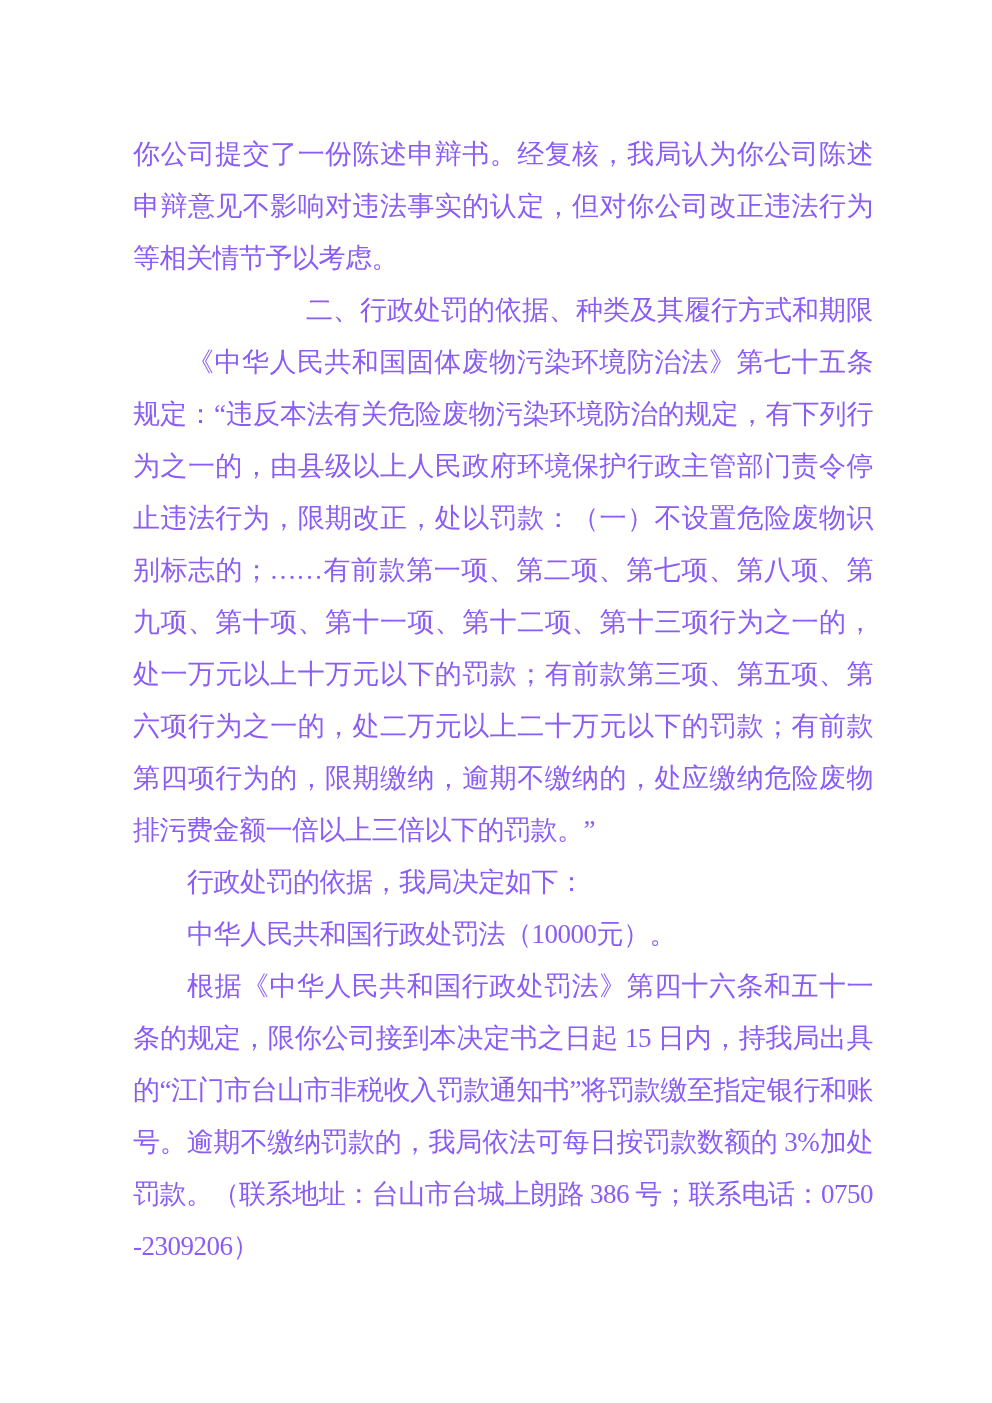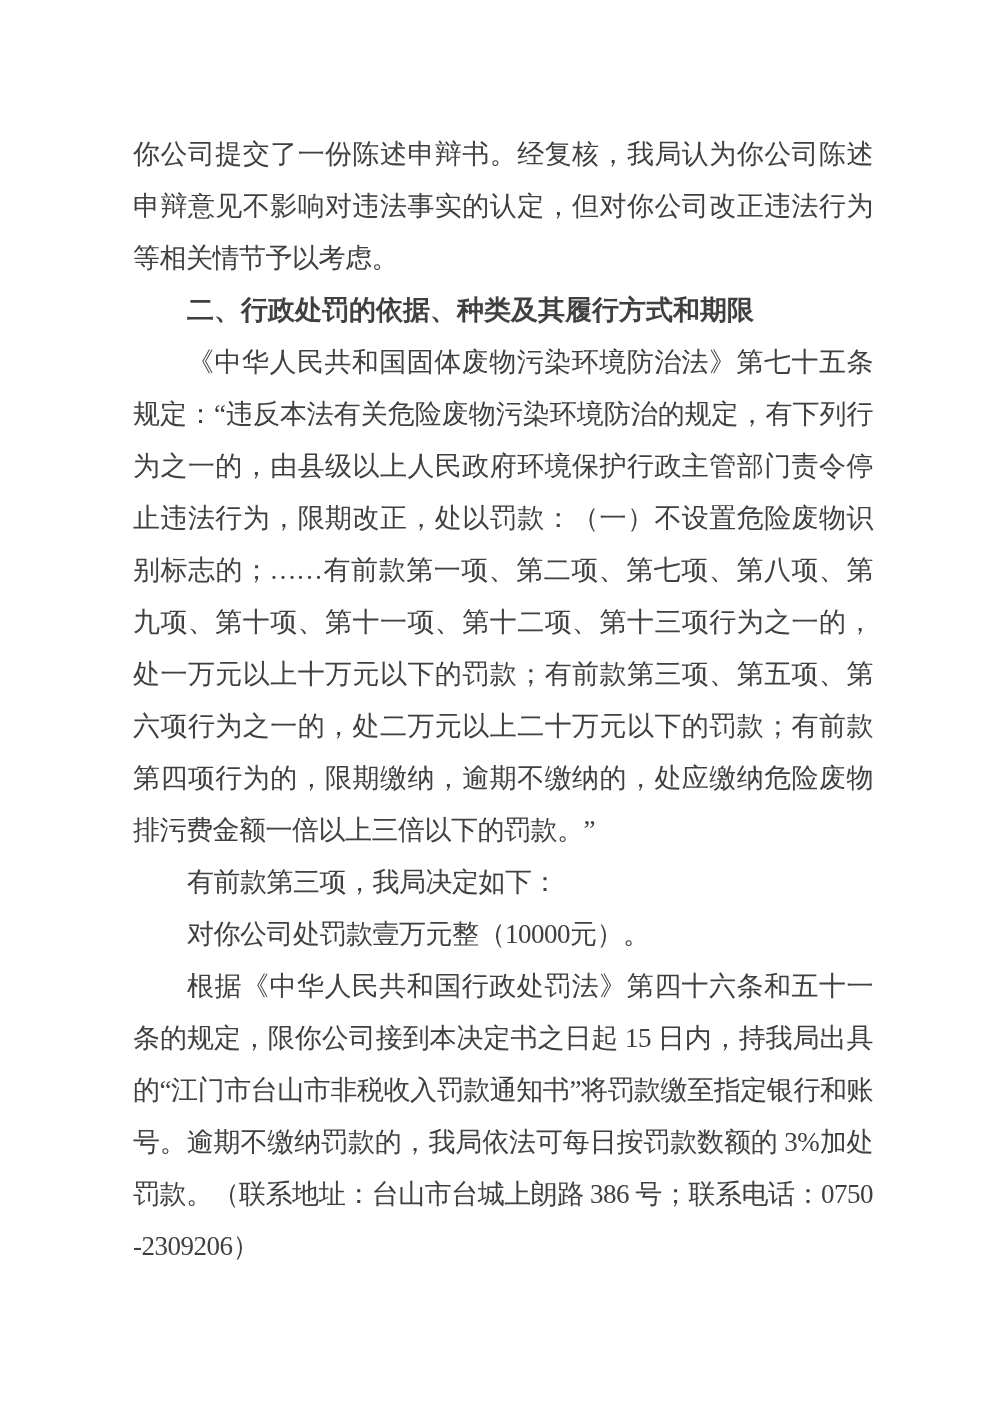--- a/index.html
+++ b/index.html
@@ -8,21 +8,21 @@
     background: #e8e8e8;
   }
   .page {
     position: relative;
     width: 992px;
     height: 1403px;
     margin: 0 auto;
     background: #ffffff;
     overflow: hidden;
     font-family: "Liberation Serif", "DejaVu Serif", serif;
-    color: #404040;
+    color: #8b5cf6;
   }
   .content {
     position: absolute;
     left: 133px;
     top: 128px;
     width: 740px;
   }
   .para {
     margin: 0;
     font-size: 27px;
@@ -30,37 +30,37 @@
     letter-spacing: -0.5px;
     text-align: justify;
     text-justify: inter-character;
     word-break: break-all;
   }
   .para.indent {
     text-indent: 2em;
   }
   .para.heading {
     font-family: "Liberation Sans", "DejaVu Sans", sans-serif;
-    font-weight: bold;
+    font-weight: normal;
     letter-spacing: 0px;
-    text-align: left;
+    text-align: right;
   }
 </style>
 </head>
 <body>
 
 <div class="page">
   <div class="content">
 
     <p class="para">你公司提交了一份陈述申辩书。经复核，我局认为你公司陈述申辩意见不影响对违法事实的认定，但对你公司改正违法行为等相关情节予以考虑。</p>
 
     <p class="para indent heading">二、行政处罚的依据、种类及其履行方式和期限</p>
 
     <p class="para indent">《中华人民共和国固体废物污染环境防治法》第七十五条规定：“违反本法有关危险废物污染环境防治的规定，有下列行为之一的，由县级以上人民政府环境保护行政主管部门责令停止违法行为，限期改正，处以罚款：（一）不设置危险废物识别标志的；……有前款第一项、第二项、第七项、第八项、第九项、第十项、第十一项、第十二项、第十三项行为之一的，处一万元以上十万元以下的罚款；有前款第三项、第五项、第六项行为之一的，处二万元以上二十万元以下的罚款；有前款第四项行为的，限期缴纳，逾期不缴纳的，处应缴纳危险废物排污费金额一倍以上三倍以下的罚款。”</p>
 
-    <p class="para indent">有前款第三项，我局决定如下：</p>
+    <p class="para indent">行政处罚的依据，我局决定如下：</p>
 
-    <p class="para indent">对你公司处罚款壹万元整（10000元）。</p>
+    <p class="para indent">中华人民共和国行政处罚法（10000元）。</p>
 
     <p class="para indent">根据《中华人民共和国行政处罚法》第四十六条和五十一条的规定，限你公司接到本决定书之日起 15 日内，持我局出具的“江门市台山市非税收入罚款通知书”将罚款缴至指定银行和账号。逾期不缴纳罚款的，我局依法可每日按罚款数额的 3%加处罚款。（联系地址：台山市台城上朗路 386 号；联系电话：0750-2309206）</p>
 
   </div>
 </div>
 
 </body></html>

